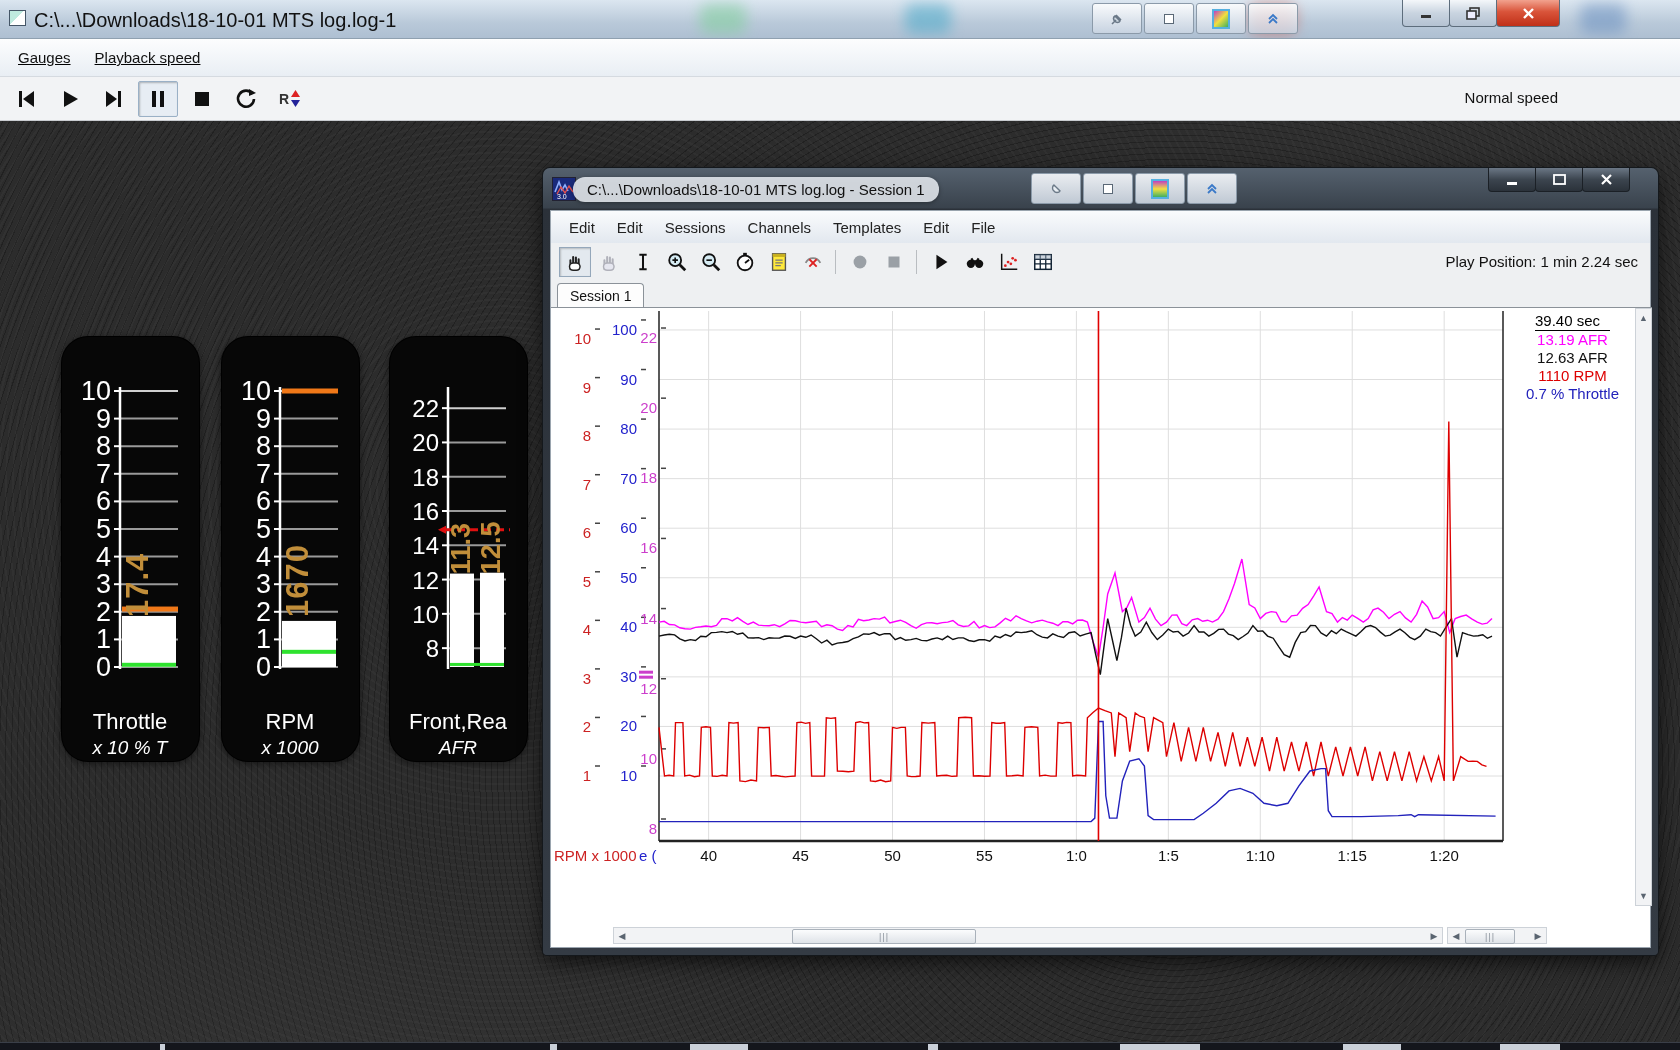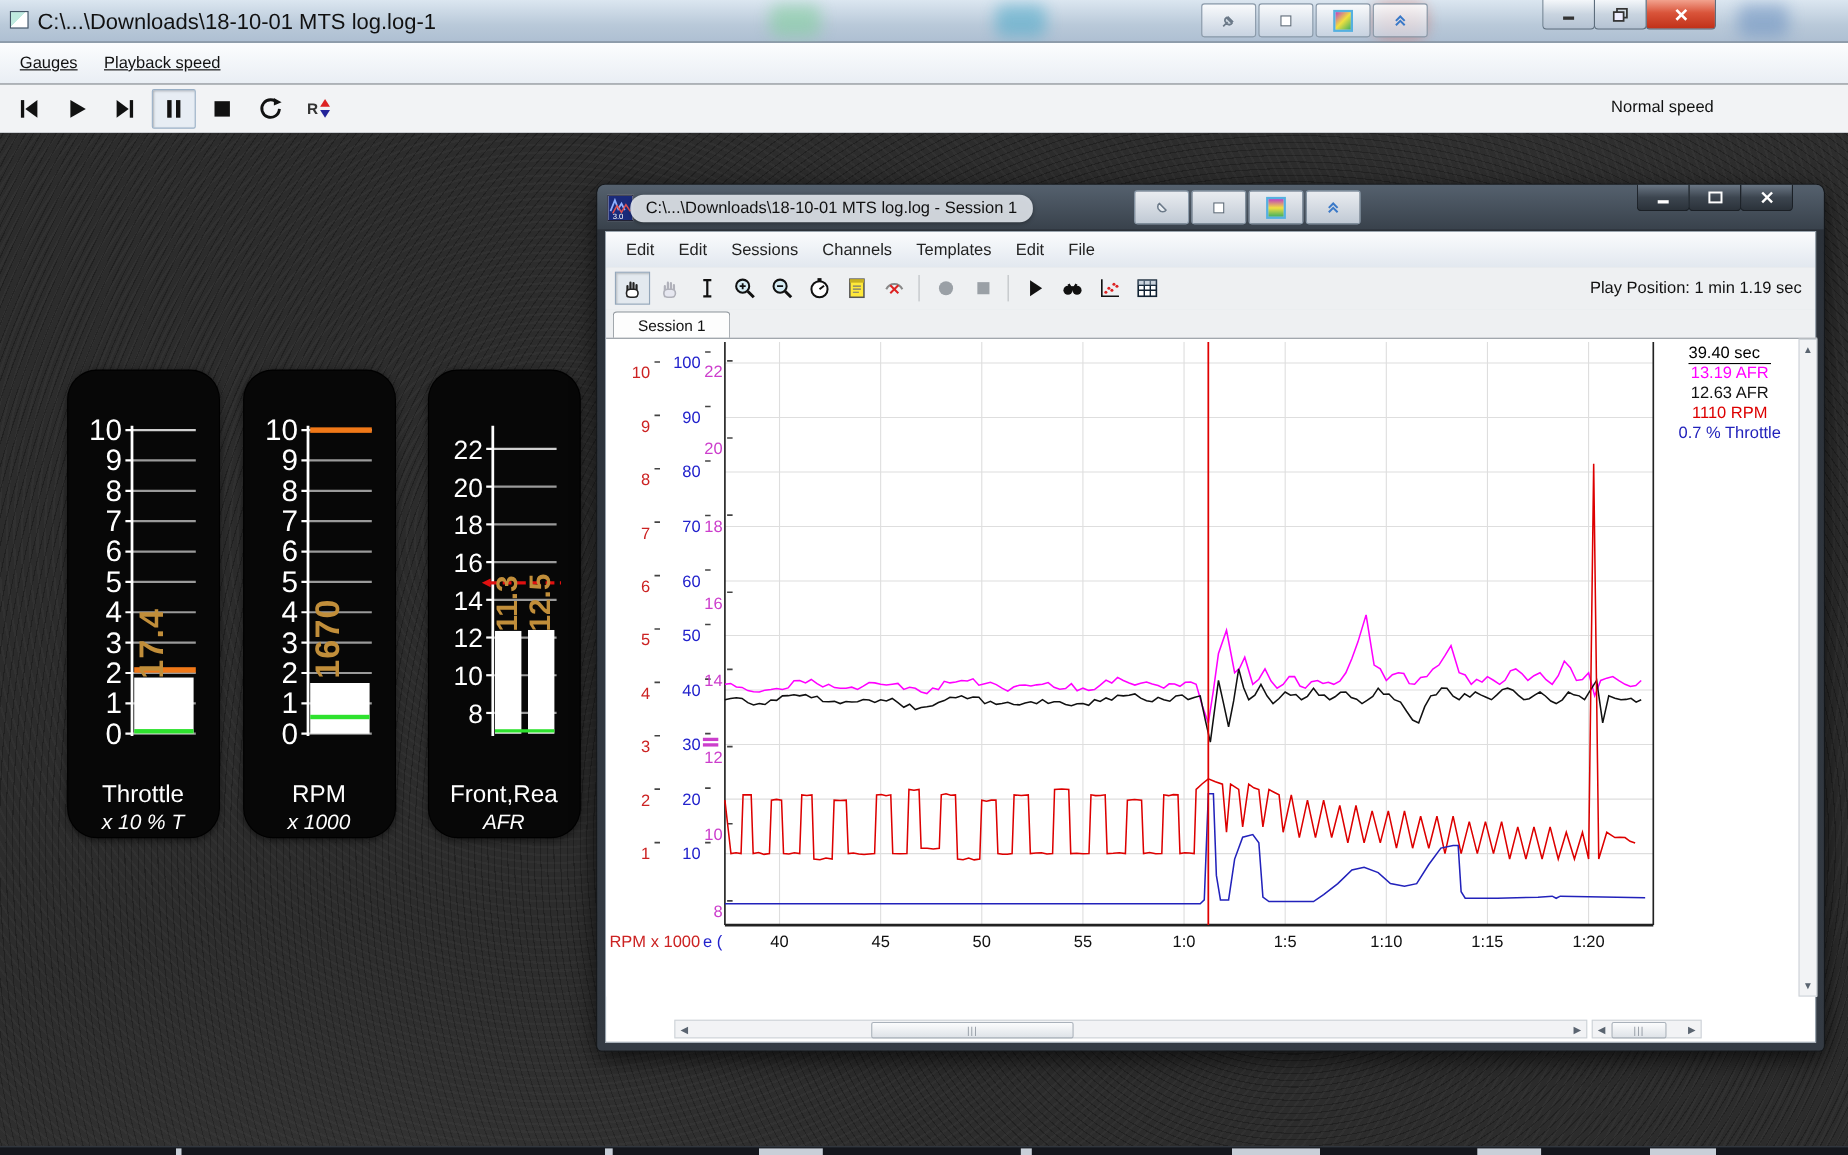--- a/index.html
+++ b/index.html
@@ -49,21 +49,21 @@
   #sw-menubar{position:absolute;left:0;top:0;width:100%;height:32px;background:linear-gradient(#fafbfd,#e2e8ef);border-bottom:1px solid #cfd5db;display:flex;align-items:center;}
   #session-menu{display:flex;gap:6px;padding-left:10px;}
   .smenu-item{font-size:15px;color:#222;padding:3px 8px;}
   #sw-toolbar{position:absolute;left:0;top:32px;width:100%;height:38px;background:#eef0f2;border-bottom:1px solid #d4d7da;display:flex;align-items:center;}
   .stbtn{width:30px;height:28px;display:flex;align-items:center;justify-content:center;border:1px solid transparent;margin-left:2px;}
   .stbtn.pressed{background:#e3e9ef;border:1px solid #94a7ba;box-shadow:inset 1px 1px 2px rgba(0,0,0,.2);}
   .stbtn svg{width:22px;height:22px;}
   .tsep{width:1px;height:24px;background:#b9bdc1;margin:0 6px;}
   #play-position{position:absolute;right:12px;top:10px;font-size:15px;color:#111;}
   #sw-tabrow{position:absolute;left:0;top:70px;width:100%;height:26px;background:#eef0f2;}
-  #session-tab{position:absolute;left:6px;top:2px;height:24px;padding:0 22px;background:#fdfdfd;border:1px solid #8b9299;border-bottom:none;border-radius:4px 4px 0 0;font-size:14px;color:#111;display:flex;align-items:center;}
+  #session-tab{position:absolute;left:6px;top:2px;height:24px;padding:0 12px;background:#fdfdfd;border:1px solid #8b9299;border-bottom:none;border-radius:4px 4px 0 0;font-size:14px;color:#111;display:flex;align-items:center;}
   #chart-region{position:absolute;left:0;top:96px;width:1101px;height:598px;background:#fff;border-top:1px solid #8b9299;}
   #chart-svg{position:absolute;left:0;top:0;}
   #legend-pane{position:absolute;left:956px;top:2px;width:126px;height:590px;background:#fff;padding-top:2px;box-sizing:border-box;text-align:center;}
   .legend-item{font-size:15px;line-height:18px;padding-left:5px;white-space:nowrap;}
   .legend-item.first{border-bottom:1px solid #000;display:inline-block;padding-right:10px;margin-left:5px;padding-left:0;}
   #vscroll{position:absolute;left:1084px;top:0;width:17px;height:598px;background:#f2f3f5;border:1px solid #cdd2d8;box-sizing:border-box;}
   .sbarrow{position:absolute;left:0;width:15px;height:16px;font-size:9px;color:#5a6470;display:flex;align-items:center;justify-content:center;}
   #hscroll-row{position:absolute;left:0;top:716px;width:1101px;height:18px;}
   .hsb{position:absolute;top:0;height:17px;background:#f2f3f5;border:1px solid #cdd2d8;box-sizing:border-box;}
   .hthumb{position:absolute;top:1px;height:13px;background:linear-gradient(#fbfcfd,#dfe3e8);border:1px solid #a9b1ba;border-radius:2px;display:flex;align-items:center;justify-content:center;color:#8a929c;font-size:9px;letter-spacing:1px;}
@@ -457,21 +457,21 @@
                 </svg>
               </div>
               <div class="stbtn">
                 <svg viewBox="0 0 24 24">
                   <rect x="3" y="4" width="18" height="16" fill="#fff" stroke="#123" stroke-width="1.6"></rect>
                   <path d="M3 9 h18 M3 14 h18 M9 4 v16 M15 4 v16" stroke="#123" stroke-width="1.4"></path>
                   <rect x="3" y="4" width="18" height="5" fill="#9ab" opacity=".5"></rect>
                 </svg>
               </div>
             </div>
-          <span id="play-position">Play Position: 1 min 1.19 sec</span>
+          <span id="play-position">Play Position: 1 min 2.24 sec</span>
         </div>
         <div id="sw-tabrow">
           <div id="session-tab">Session 1</div>
         </div>
         <div id="chart-region">
           <div id="chart-svg"><svg width="954" height="570" viewBox="0 0 954 570">
                 <line x1="157.64705882352945" y1="3" x2="157.64705882352945" y2="533" stroke="#dedede" stroke-width="1"></line>
                 <line x1="249.58605664488022" y1="3" x2="249.58605664488022" y2="533" stroke="#dedede" stroke-width="1"></line>
                 <line x1="341.525054466231" y1="3" x2="341.525054466231" y2="533" stroke="#dedede" stroke-width="1"></line>
                 <line x1="433.4640522875817" y1="3" x2="433.4640522875817" y2="533" stroke="#dedede" stroke-width="1"></line>

